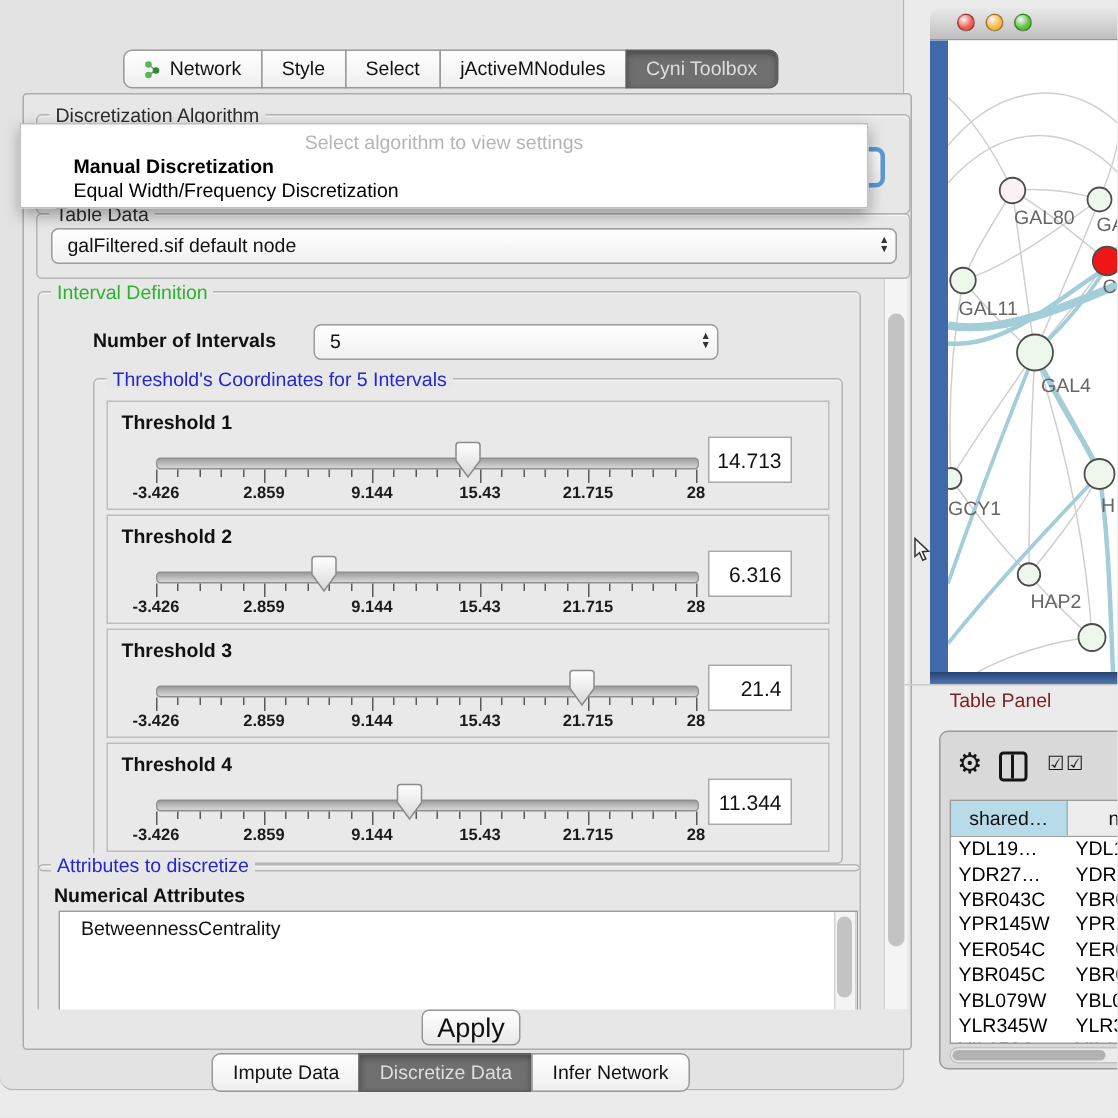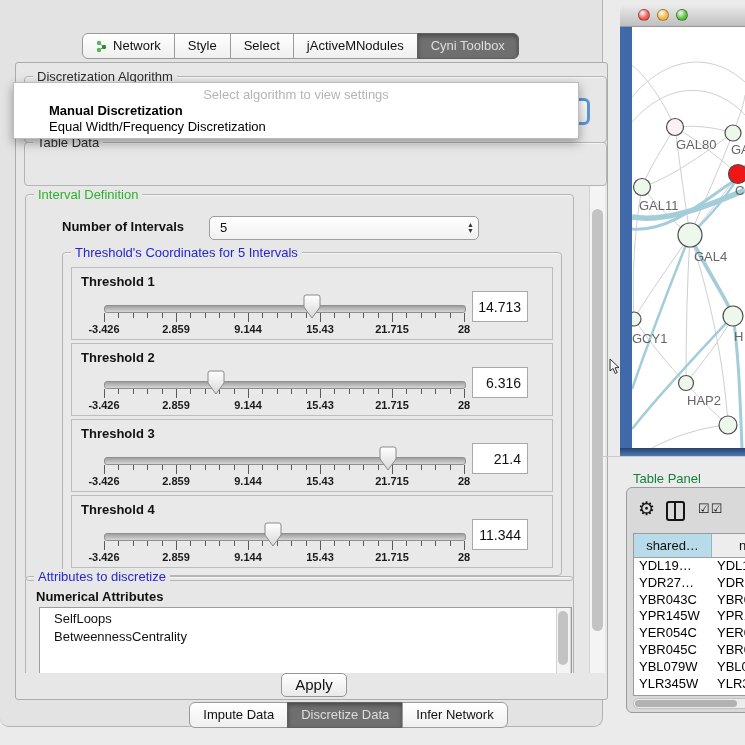--- a/index.html
+++ b/index.html
@@ -20,21 +20,21 @@
   
   .tabstrip{display:flex;justify-content:center;left:0;width:100%;}
   .tabstrip .tab{display:flex;align-items:center;gap:5px;padding:0 13px;height:24px;line-height:24px;
       font-size:13px;color:#111;background:linear-gradient(#ffffff,#efefef);
       border:1px solid #9a9a9a;margin-left:-1px;white-space:nowrap;}
   .tabstrip .tab:first-child{border-radius:6px 0 0 6px;}
   .tabstrip .tab:last-child{border-radius:0 6px 6px 0;}
   .tabstrip .tab.sel{background:#6f6f6f;color:#dedede;border-color:#5f5f5f;
       box-shadow:inset 0 2px 4px rgba(0,0,0,.35);}
   .top-tabs{top:33px;}
-  .bottom-tabs{top:702px;margin-left:48px;}
+  .bottom-tabs{top:702px;}
 
   .content{left:15px;top:62px;width:593px;height:638px;background:#e7e7e7;
            border:1px solid #acacac;border-radius:3px;box-sizing:border-box;}
 
   .group{position:absolute;border:1px solid #b5b5b5;border-radius:4px;
          box-shadow:inset 0 1px 0 rgba(255,255,255,.6);}
   .group>.glabel{position:absolute;top:-8px;left:8px;background:#e7e7e7;padding:0 4px;
          font-size:13px;color:#2b2b2b;}
   .glabel.green{color:#2db22d;}
   .glabel.blue{color:#2525d2;}
@@ -60,42 +60,42 @@
   .sl-tlabel{position:absolute;transform:translateX(-50%);font-size:11px;font-weight:bold;color:#1a1a1a;white-space:nowrap;}
   .sl-thumb{position:absolute;top:26px;width:18px;height:26px;}
   .thr-value{position:absolute;left:400px;top:23px;width:56px;height:31px;background:#fff;border:1px solid #a8a8a8;
              font-size:14px;color:#111;text-align:right;line-height:31px;padding-right:6px;box-sizing:border-box;}
 
   
   .attr-list{position:absolute;background:#fff;border:1px solid #9d9d9d;overflow:hidden;}
   .attr-item{font-size:13px;color:#111;line-height:17.5px;padding-left:14px;white-space:nowrap;}
 
   .btn{position:absolute;background:linear-gradient(#ffffff,#e9e9e9);border:1px solid #979797;border-radius:5px;
-       font-size:15px;color:#111;text-align:center;}
+       font-size:18px;color:#111;text-align:center;}
 
   
   .popup{left:13px;top:82px;width:564px;height:55px;background:#fff;border:1px solid #bdbdbd;
          box-shadow:0 4px 10px rgba(0,0,0,.35);z-index:40;}
   .popup .prompt{position:absolute;left:0;top:4px;width:100%;text-align:center;font-size:13px;color:#b5b5b5;}
   .popup .item{position:absolute;left:2px;font-size:13px;color:#000;white-space:nowrap;padding-left:33px;}
 
   .focus-ring{left:556px;top:98px;width:34px;height:27px;border:3px solid #5a97d5;border-radius:6px;
               background:linear-gradient(#fdfdfd,#ececec);box-sizing:border-box;z-index:5;}
 
   
   .rbg{left:603px;top:0;width:142px;height:745px;background:#ebebeb;}
   .netwin{left:620px;top:4px;width:132px;height:452px;}
   .net-title{position:absolute;left:0;top:0;width:100%;height:23px;border-radius:8px 0 0 0;
              background:linear-gradient(#ececec,#bfbfbf);border-bottom:1px solid #979797;box-sizing:border-box;}
   .light{position:absolute;top:5px;width:12px;height:12px;border-radius:50%;box-sizing:border-box;}
   .net-body{position:absolute;left:0;top:23px;width:132px;height:421px;background:#fff;
             border-left:12px solid #3f69a9;box-sizing:border-box;}
   .net-bottom{position:absolute;left:0;top:444px;width:132px;height:8px;background:linear-gradient(#24426f,#4f78b3);}
 
-  .tp-bar-text{left:633px;top:459px;font-size:13px;color:#15803d;z-index:2;margin-top:12px;}
+  .tp-bar-text{left:633px;top:459px;font-size:13px;color:#7f1d1d;z-index:2;}
   .tp-sep{left:603px;top:456px;width:142px;height:1px;background:#c9c9c9;}
 
   .tablewin{left:626px;top:487px;width:126px;height:226px;background:#d9d9d9;border:1px solid #9b9b9b;
             border-radius:6px 0 0 6px;box-sizing:border-box;}
   .twtool{position:absolute;left:0;top:0;width:100%;height:44px;}
   .gear{position:absolute;left:11px;top:9px;font-size:19px;color:#141414;}
   .spliticon{position:absolute;left:39px;top:13px;width:15px;height:16px;border:2px solid #141414;border-radius:3px;}
   .spliticon:after{content:"";position:absolute;left:6px;top:0;width:2px;height:16px;background:#141414;}
   .checks{position:absolute;left:71px;top:13px;font-size:13px;color:#141414;letter-spacing:1px;}
   .dtable{position:absolute;left:6px;top:45px;width:118px;height:163px;background:#fff;border:1px solid #9b9b9b;
@@ -148,20 +148,24 @@
       </div>
 
     <div class="abs content">
 
       <div class="group" style="left:8px;top:13px;width:581px;height:65px;">
         <span class="glabel">Discretization Algorithm</span>
       </div>
 
       <div class="group" style="left:8px;top:79px;width:581px;height:42px;">
         <span class="glabel">Table Data</span>
+        <div class="combo" style="left:9px;top:9px;width:564px;height:24px;">
+          <span>galFiltered.sif default node</span>
+          <span class="arrows">▲<br>▼</span>
+        </div>
       </div>
 
       <div class="abs scrollpane">
 
         <div class="group" style="left:6px;top:8px;width:547px;height:385px;">
           <span class="glabel green">Interval Definition</span>
           <span class="small-label bold" style="left:36px;top:24px;">Number of Intervals</span>
           <div class="combo" style="left:183px;top:21px;width:270px;height:24px;">
             <span>5</span>
             <span class="arrows">▲<br>▼</span>
@@ -372,21 +376,20 @@
                 </div>
               </div>
           </div>
         </div>
 
         <div class="group" style="left:6px;top:390px;width:547px;height:110px;">
           <span class="glabel blue">Attributes to discretize</span>
           <span class="small-label bold" style="left:10px;top:12px;">Numerical Attributes</span>
           <div class="attr-list" style="left:13px;top:30px;width:531px;height:78px;">
             <div id="attrItems" style="padding-top:2px;">
-                <div class="attr-item">SelfLoops</div>
                 <div class="attr-item">BetweennessCentrality</div>
               </div>
             <div class="vsb-track" style="right:0;top:0;width:13px;height:78px;">
               <div class="vsb-thumb" style="left:1px;top:3px;width:10px;height:54px;"></div>
             </div>
           </div>
         </div>
 
         <div class="vsb-track" style="left:570px;top:0;width:16px;height:487px;">
           <div class="vsb-thumb" style="left:2px;top:23px;width:11px;height:422px;"></div>

